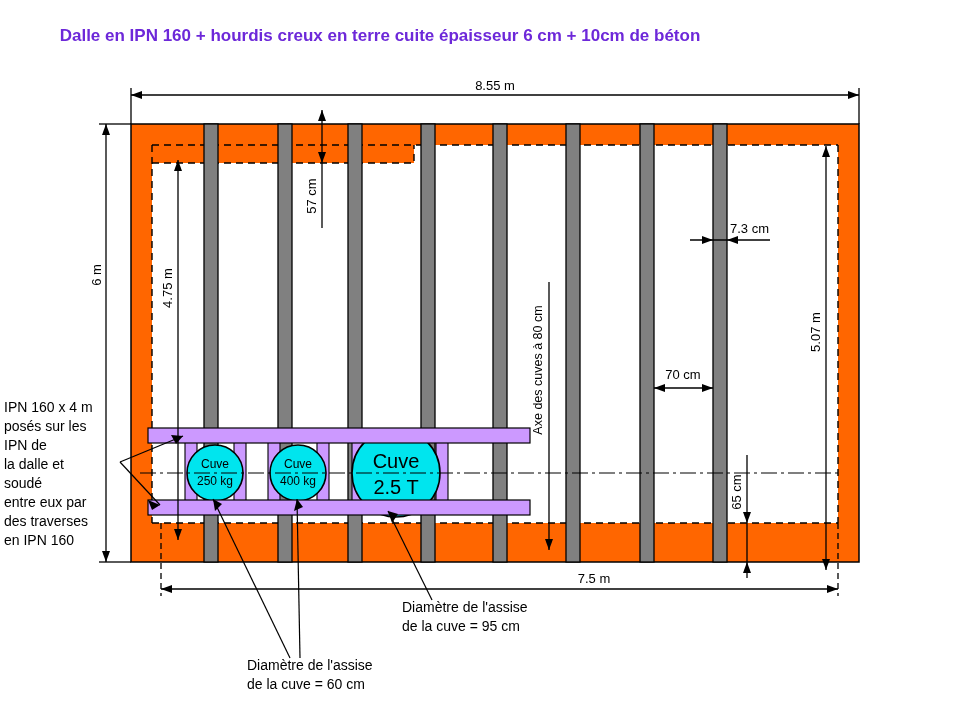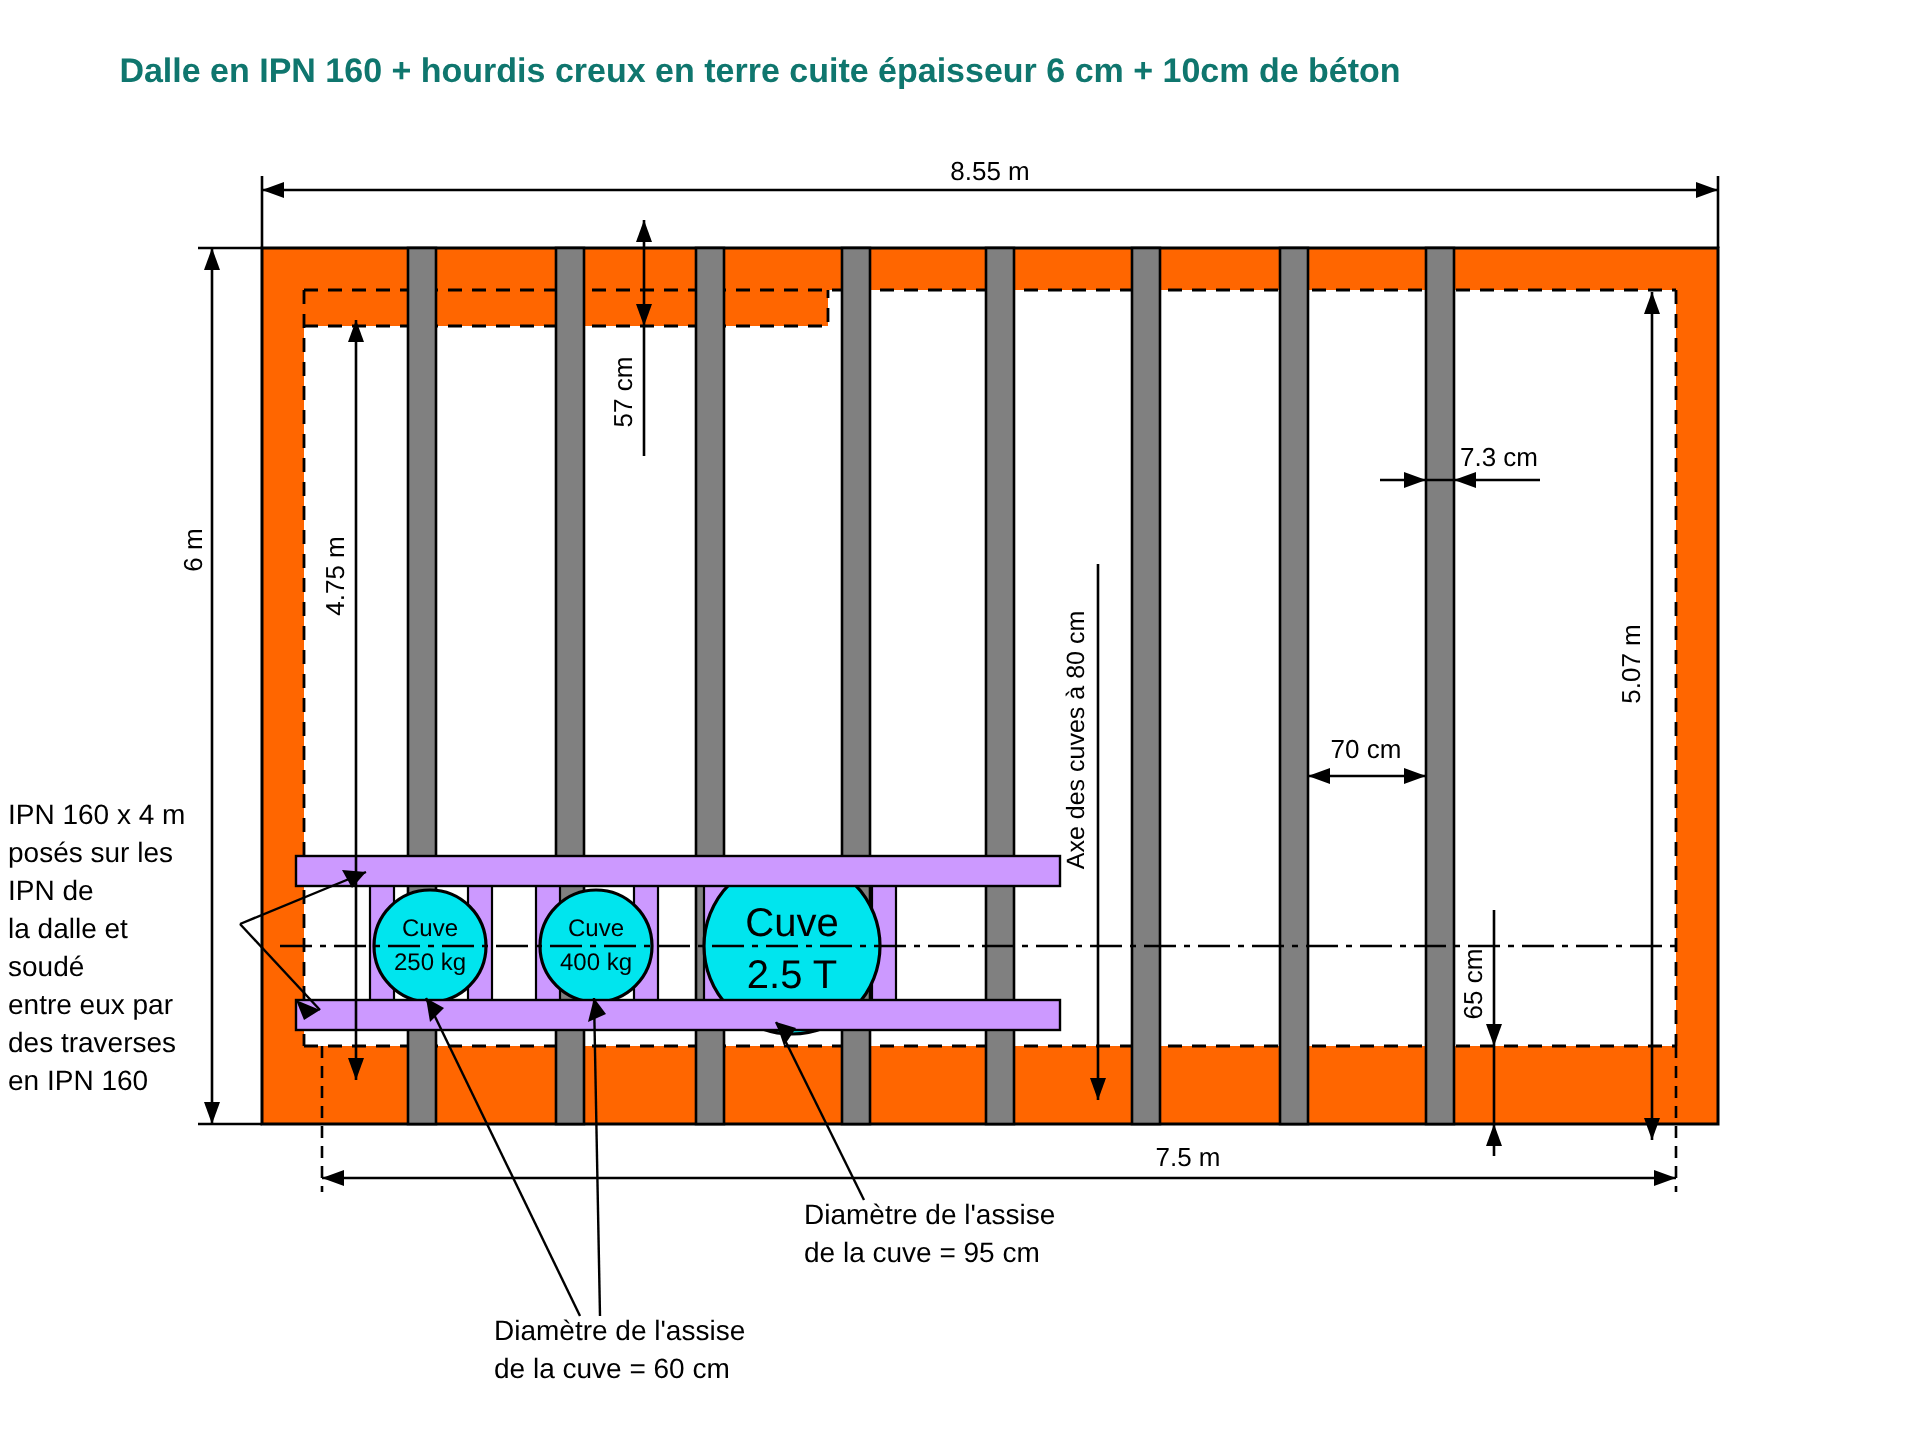--- a/index.html
+++ b/index.html
@@ -20,21 +20,21 @@
     height: 720px;
   }
   #title {
     position: absolute;
     left: 0;
     top: 26px;
     width: 760px;
     text-align: center;
     font-size: 17px;
     font-weight: bold;
-    color: #0f766e;
+    color: #6d28d9;
     letter-spacing: 0px;
   }
   svg.drawing {
     position: absolute;
     left: 0;
     top: 0;
     width: 960px;
     height: 720px;
   }
   .lbl {

